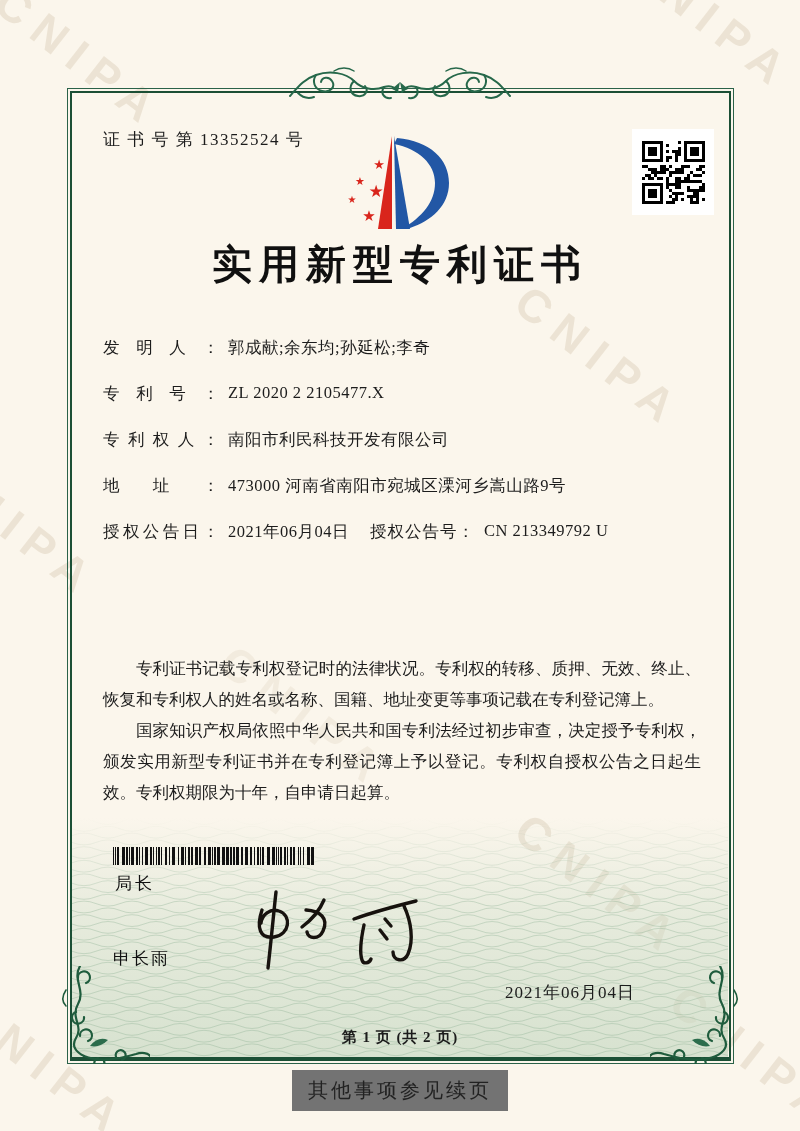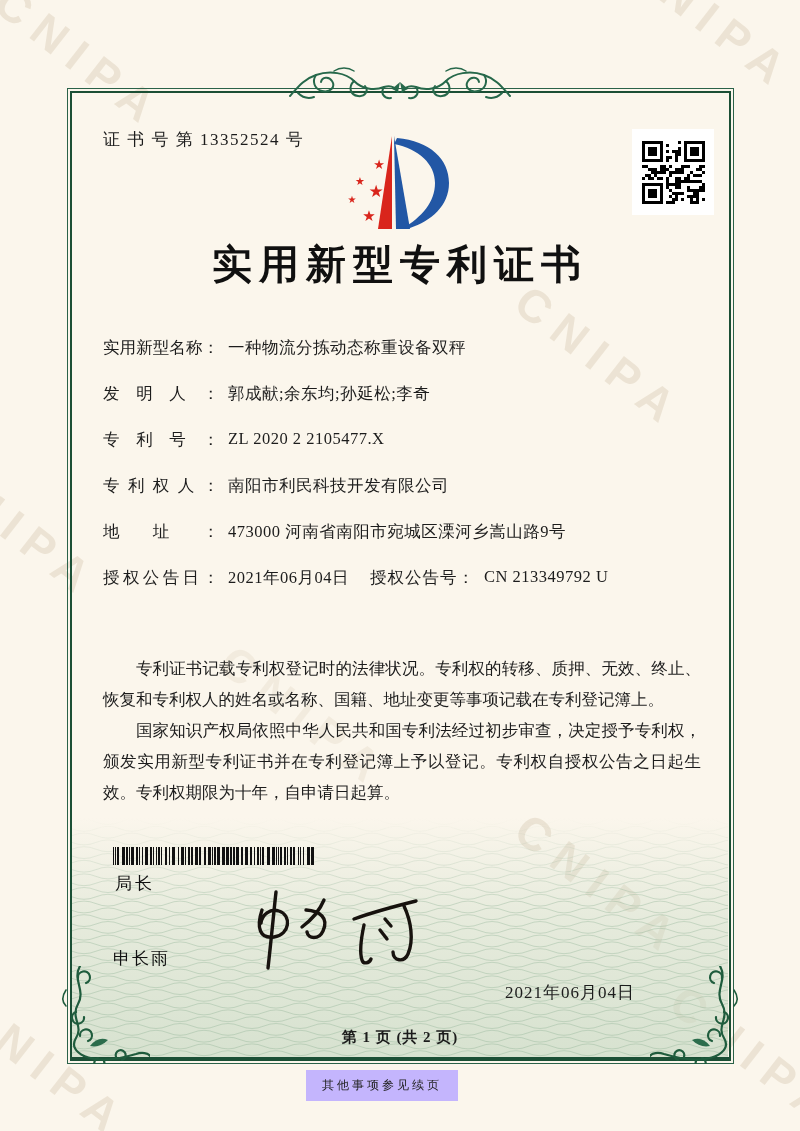--- a/index.html
+++ b/index.html
@@ -66,22 +66,22 @@
   .signer-name{
     position:absolute; left:113px; top:947px;
     font-family:"Liberation Sans","DejaVu Sans",sans-serif; font-size:17px; letter-spacing:2px; color:#111;
   }
   .signature{position:absolute; left:232px; top:888px;}
   .issue-date{position:absolute; left:470px; top:981px; width:200px; text-align:center;
               font-size:17px; letter-spacing:1px; color:#1c1c1c;}
   .page-info{position:absolute; left:0; top:1028px; width:800px; text-align:center;
              font-size:15px; letter-spacing:1px; color:#1c1c1c;font-weight:bold;}
   .cont-note{
-    position:absolute; left:306px; top:1070px; background:#c4b5fd;
-    padding:7px 16px; font-size:12px; letter-spacing:3px; color:#222;
+    position:absolute; left:292px; top:1070px; background:#737373;
+    padding:7px 16px; font-size:20px; letter-spacing:3px; color:#222;
   }
 </style>
 </head>
 <body>
 
 <div class="page">
 
   <div class="wm" style="left:-20px; top:30px;">CNIPA</div>
   <div class="wm" style="left:610px; top:-8px;">CNIPA</div>
   <div class="wm" style="left:500px; top:330px;">CNIPA</div>
@@ -328,24 +328,20 @@
           <rect x="0" y="42" width="21" height="21" fill="#000"></rect>
           <rect x="3" y="45" width="15" height="15" fill="#fff"></rect>
           <rect x="6" y="48" width="9" height="9" fill="#000"></rect>
         </svg>
       </div>
 
     <div class="title">实用新型专利证书</div>
 
     <div class="fields">
       <div class="frow">
-        <span class="flabel">实用新型名称：</span>
-        <span class="fvalue">一种物流分拣动态称重设备双秤</span>
-      </div>
-      <div class="frow">
         <span class="flabel">发明人：</span>
         <span class="fvalue">郭成献;余东均;孙延松;李奇</span>
       </div>
       <div class="frow">
         <span class="flabel">专利号：</span>
         <span class="fvalue">ZL 2020 2 2105477.X</span>
       </div>
       <div class="frow">
         <span class="flabel">专利权人：</span>
         <span class="fvalue">南阳市利民科技开发有限公司</span>

